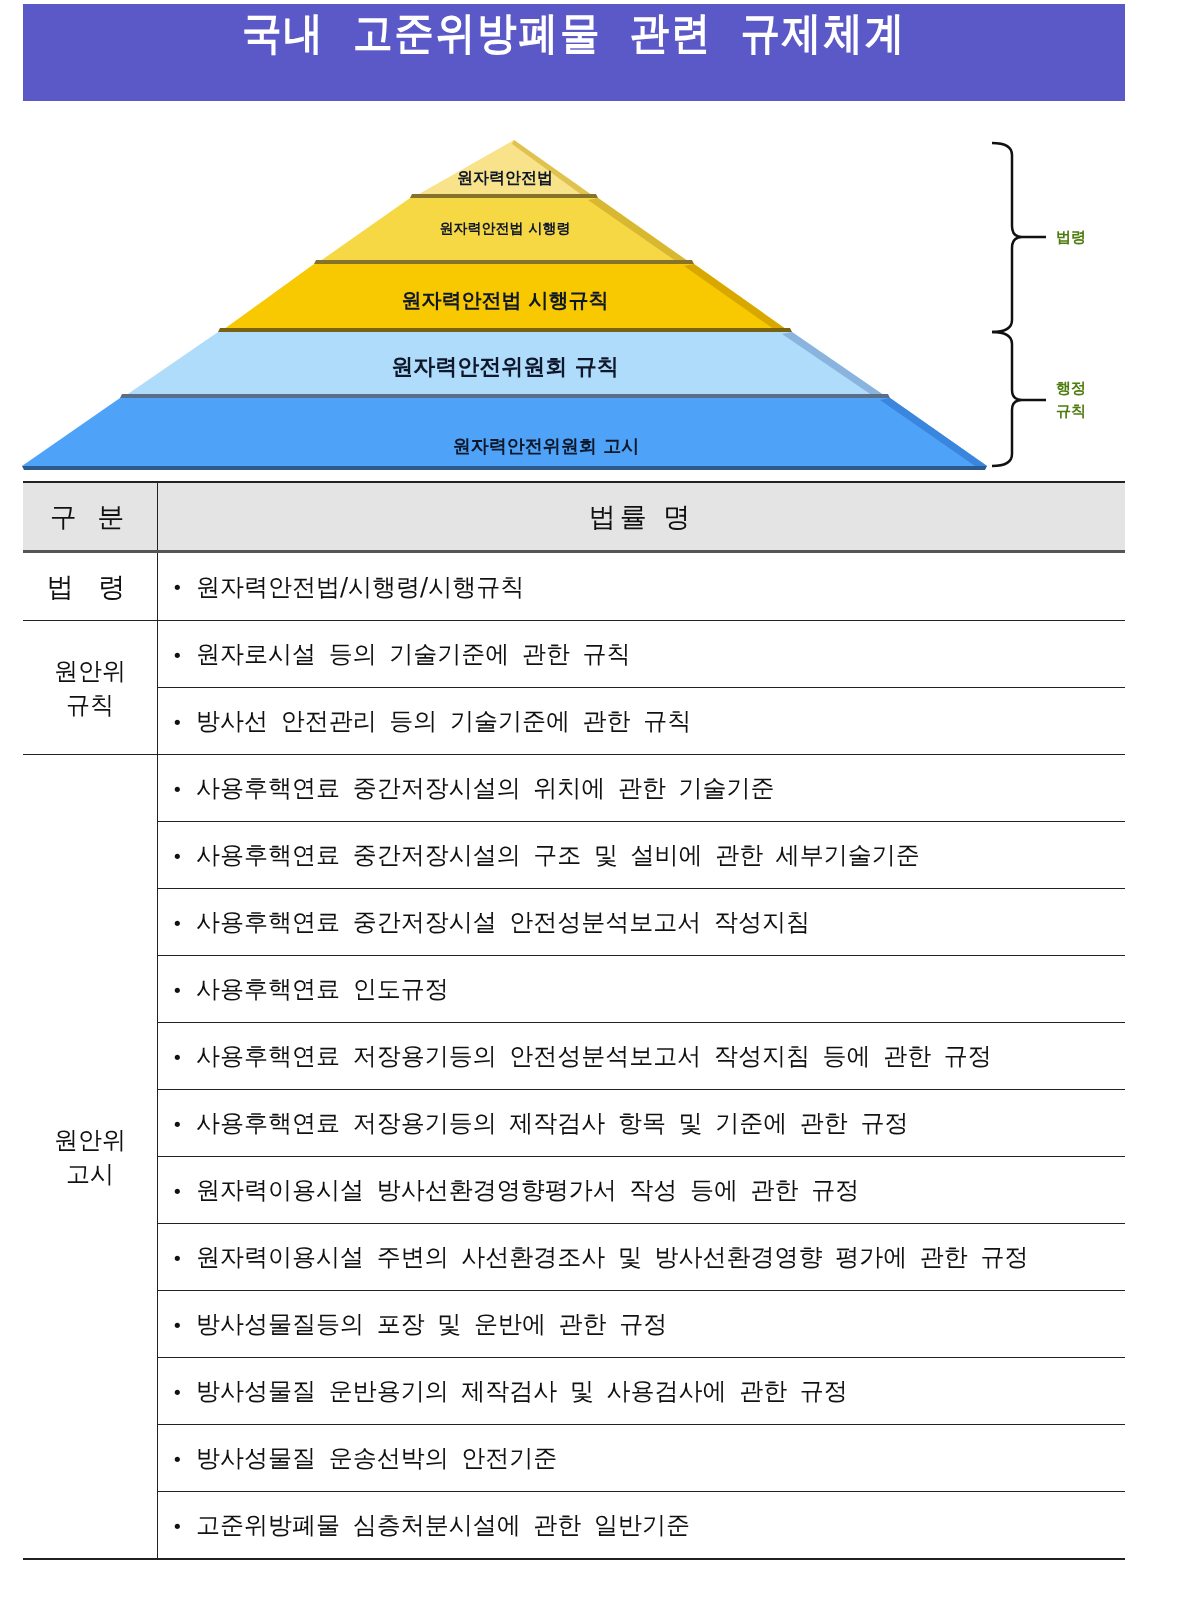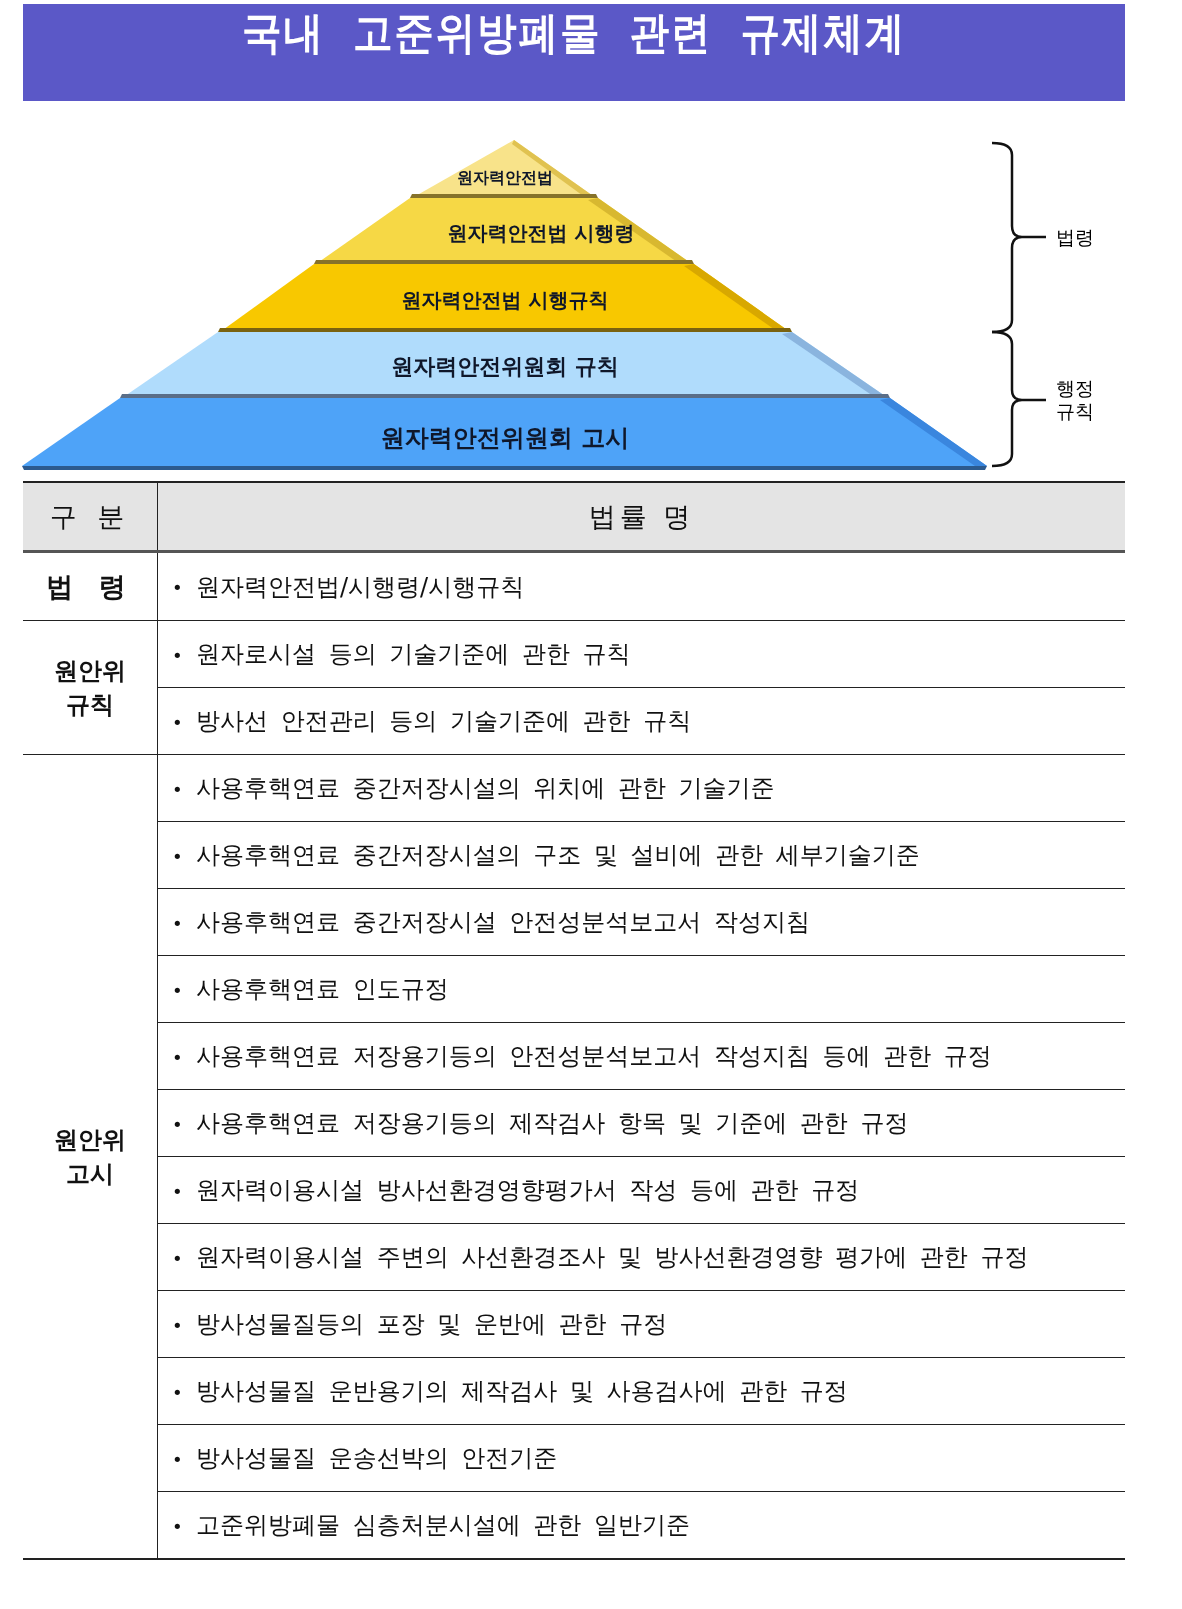--- a/index.html
+++ b/index.html
@@ -5,29 +5,29 @@
   html, body { margin:0; padding:0; background:#ffffff; }
   body { width:1182px; height:1609px; position:relative; overflow:hidden;
          font-family:"DejaVu Sans","Liberation Sans",sans-serif; color:#111; }
   .title-bar { position:absolute; left:23px; top:4px; width:1102px; height:97px;
                background:#5b58c7; display:flex; align-items:flex-start; justify-content:center; }
   .title-bar span { color:#ffffff; font-size:44px; font-weight:bold; letter-spacing:2px;
                     word-spacing:14px; transform:scaleX(0.9); display:inline-block; }
   .pyramid { position:absolute; left:0; top:120px; width:1182px; height:360px; }
   .pyr-label { position:absolute; left:0; width:1010px; text-align:center; font-weight:bold;
                color:#0f172a; pointer-events:none; }
-  .bracket-label { position:absolute; font-weight:normal; font-size:19px; line-height:23px; color:#000000; }
+  .bracket-label { position:absolute; font-weight:bold; font-size:15px; line-height:23px; color:#4d7c0f; }
   table.law { position:absolute; left:23px; top:481px; width:1102px; border-collapse:collapse;
               table-layout:fixed; }
   table.law th, table.law td { border:0; padding:0; }
   table.law th { background:#e4e4e4; height:67px; font-weight:normal; font-size:27px;
                  border-top:2px solid #222; border-bottom:3px solid #555; }
   table.law th.col-cat { width:134px; border-right:1.5px solid #222; letter-spacing:6px; }
   table.law td.cat { text-align:center; border-right:1.5px solid #222; font-size:24px; line-height:34px;
-                     border-bottom:1.5px solid #222;font-weight:bold; }
+                     border-bottom:1.5px solid #222; }
   table.law td.cat.big { font-size:27px; letter-spacing:8px; }
   table.law td.item { height:66px; font-size:24px; padding-left:14px; border-bottom:1.5px solid #222;
                       white-space:nowrap; word-spacing:5px; }
   table.law tr.last td { border-bottom:2px solid #222; }
   .bullet { display:inline-block; width:24px; font-size:18px; vertical-align:middle; }
 </style>
 </head>
 <body>
 
 <div class="title-bar">
@@ -54,24 +54,24 @@
     <polygon points="316,260 692,260 694,264 314,264" fill="#86722a"></polygon>
 
     <polygon points="514,140 596,198 412,198" fill="#f8e38a"></polygon>
     <polygon points="514,140 596,198 586,198 512,144" fill="#e0c250"></polygon>
     <polygon points="412,194 596,194 598,198 410,198" fill="#86722a"></polygon>
 
     <path d="M 992 143 Q 1012 143 1012 155 L 1012 226 Q 1012 237 1022 237 L 1046 237 M 1022 237 Q 1012 237 1012 248 L 1012 320 Q 1012 332 992 332" fill="none" stroke="#111" stroke-width="2.5"></path>
     <path d="M 992 332 Q 1012 332 1012 344 L 1012 390 Q 1012 400 1022 400 L 1046 400 M 1022 400 Q 1012 400 1012 410 L 1012 454 Q 1012 466 992 466" fill="none" stroke="#111" stroke-width="2.5"></path>
   </svg>
   <div class="pyr-label" style="top:48px;left:0;font-size:16px;">원자력안전법</div>
-  <div class="pyr-label" style="top:100px;font-size:20px;padding-left:36px;">원자력안전법 시행령</div>
+  <div class="pyr-label" style="top:100px;font-size:14px;">원자력안전법 시행령</div>
   <div class="pyr-label" style="top:167px;font-size:20px;">원자력안전법 시행규칙</div>
   <div class="pyr-label" style="top:232px;font-size:22px;">원자력안전위원회 규칙</div>
-  <div class="pyr-label" style="top:302px;font-size:24px;">원자력안전위원회 고시</div>
+  <div class="pyr-label" style="top:314px;font-size:18px;padding-left:41px;">원자력안전위원회 고시</div>
 
   <div class="bracket-label" style="left:1056px;top:106px;">법령</div>
   <div class="bracket-label" style="left:1056px;top:257px;">
     <div>행정</div>
     <div>규칙</div>
   </div>
 </div>
 
 <table class="law">
   <thead>

